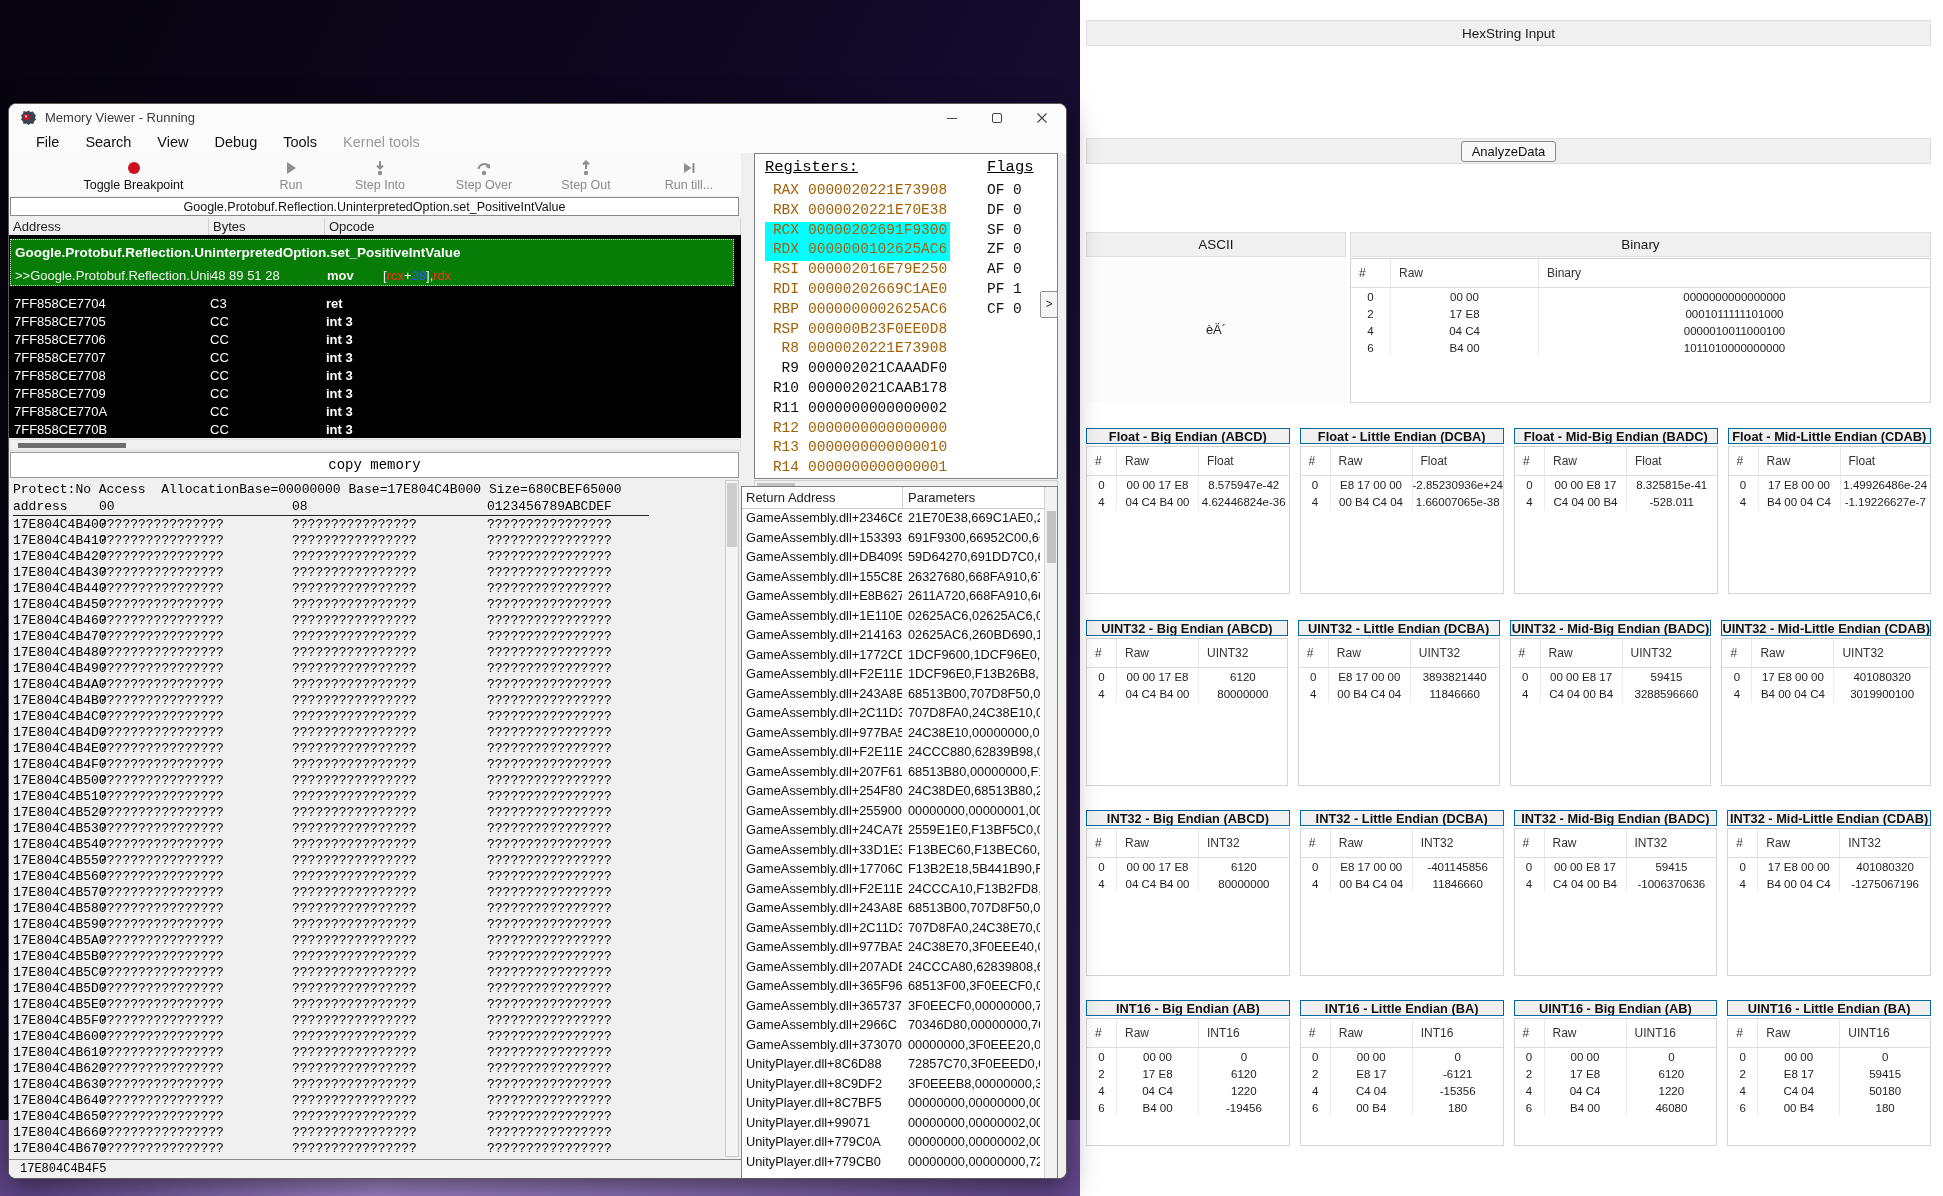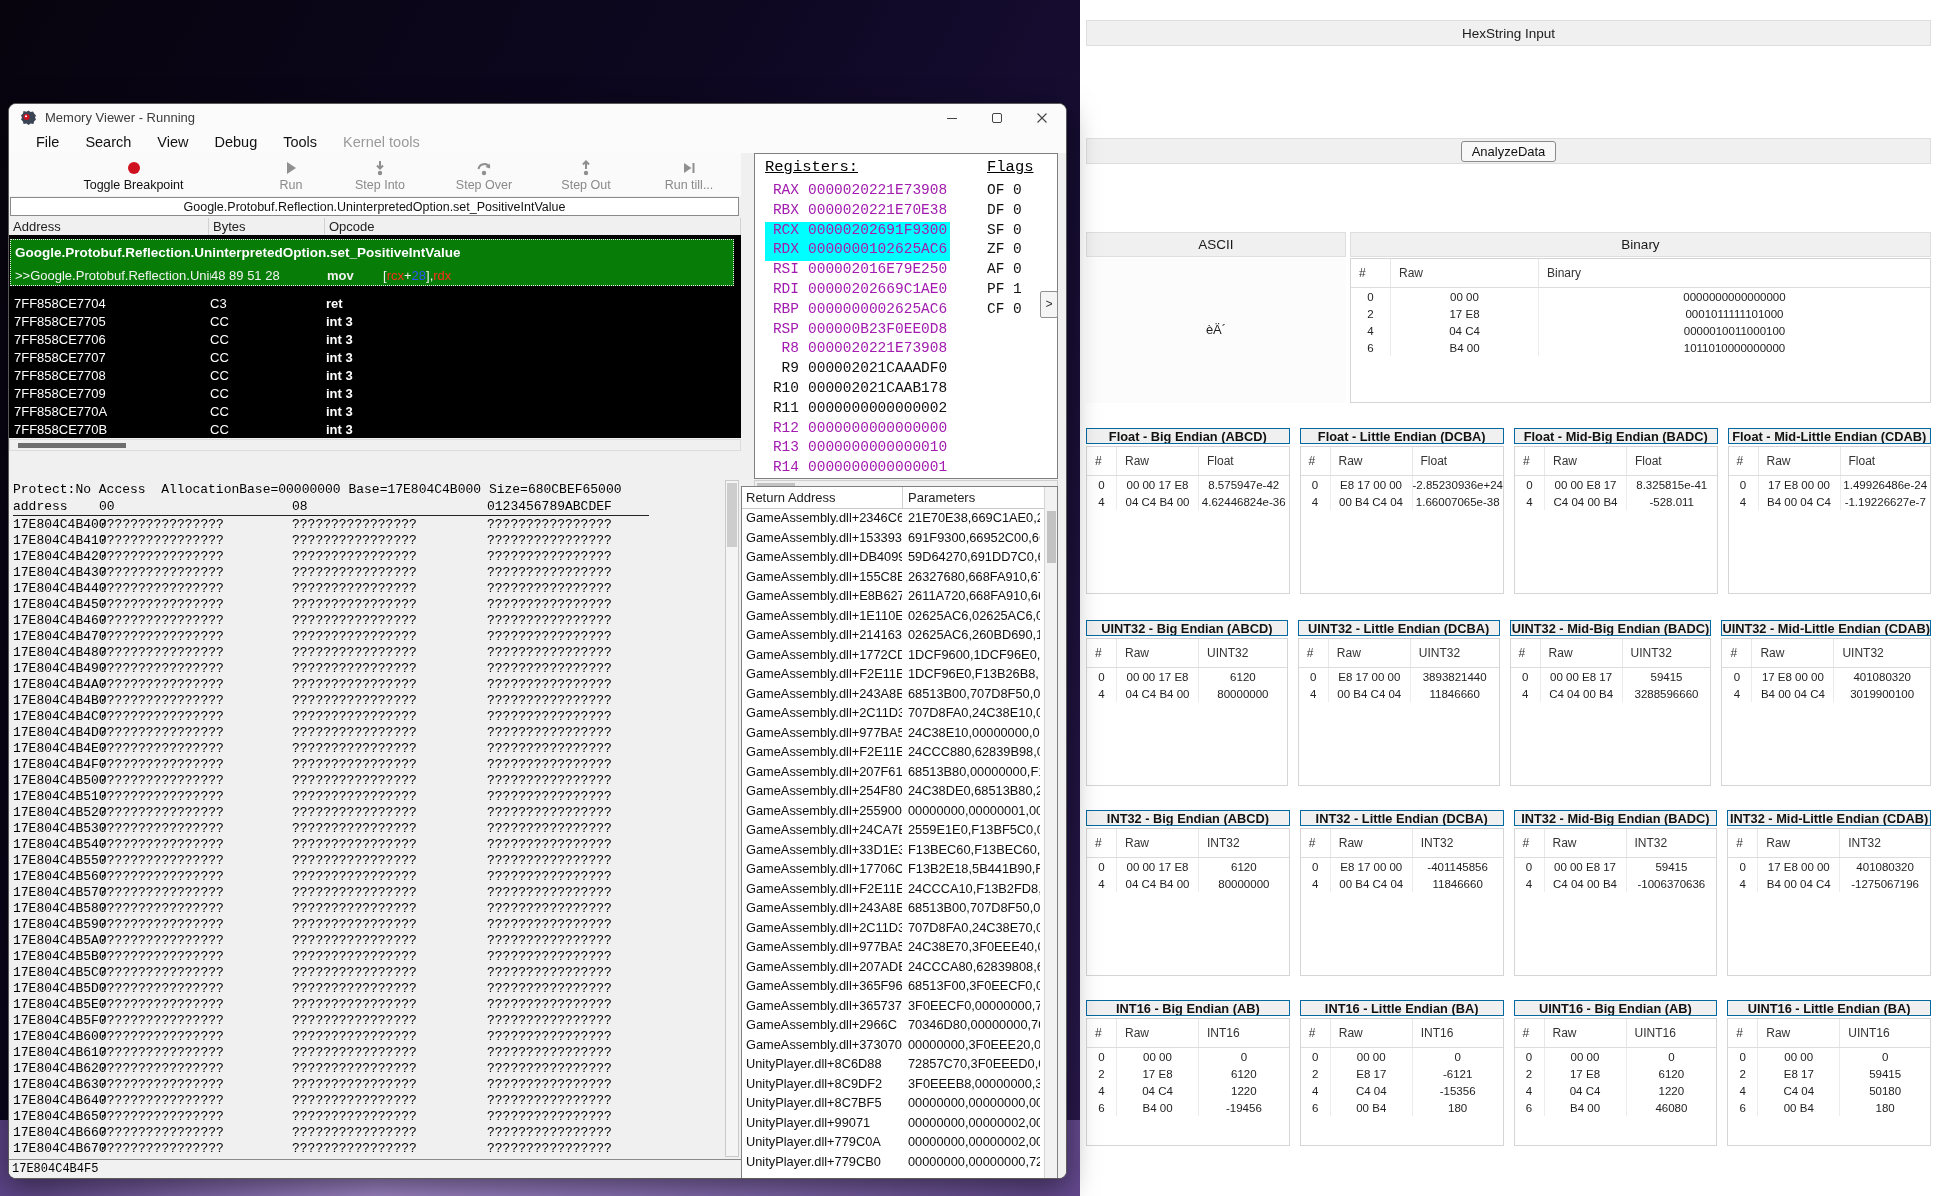--- a/index.html
+++ b/index.html
@@ -61,28 +61,28 @@
   .memhead .ul{position:absolute;left:4px;top:16px;width:636px;border-top:1px solid #222;}
   .memhead span{position:absolute;top:0;}
   .mh-a{left:4px}.mh-0{left:90px}.mh-8{left:283px}.mh-x{left:478px}
   #mem-rows{position:absolute;left:0;top:364px;width:716px;}
   .memrow{position:relative;height:16px;font-size:13px;color:#000;}
   .memrow span{position:absolute;top:0;white-space:pre;}
   .ma{left:4px}.m0{left:90px}.m8{left:283px}.mx{left:478px}
   .memvscroll{position:absolute;left:716px;top:327px;width:14px;height:677px;background:#f4f4f4;border:1px solid #c9c9c9;box-sizing:border-box;}
   .memvthumb{position:absolute;left:1px;top:2px;width:10px;height:64px;background:#cdcdcd;}
   .statusbar{position:absolute;left:0;top:1006px;width:732px;height:18px;background:#f1f1f1;border-top:1px solid #8a8a8a;
-    font-size:12px;color:#000;display:flex;align-items:center;padding-left:3px;box-sizing:border-box;}
+    font-size:12px;color:#000;display:flex;align-items:center;padding-left:11px;box-sizing:border-box;}
   
   .regpanel{position:absolute;left:745px;top:0;width:304px;height:326px;background:#fff;border:1px solid #808080;box-sizing:border-box;overflow:hidden;}
   .regtitle{position:absolute;left:10px;top:4px;font-size:15.5px;color:#000;text-decoration:underline;font-family:"Liberation Mono",monospace;}
   #reg-rows{position:absolute;left:10px;top:28px;}
   .regrow{height:19.8px;font-size:14.5px;font-family:"Liberation Mono",monospace;white-space:pre;width:fit-content;padding-right:3px;}
   .regrow.hl{background:#00ffff;}
-  .r-red{color:#a21caf}.r-black{color:#111}
+  .r-red{color:#a16207}.r-black{color:#111}
   .rname{display:inline-block;width:34px;text-align:right;margin-right:9px;}
   .flagtitle{position:absolute;left:232px;top:4px;font-size:15.5px;color:#000;text-decoration:underline;font-family:"Liberation Mono",monospace;}
   #flag-rows{position:absolute;left:232px;top:28px;}
   .flagrow{height:19.8px;font-size:14.5px;color:#111;font-family:"Liberation Mono",monospace;white-space:pre;}
   .reghscroll{position:absolute;left:745px;top:327px;width:304px;height:11px;background:#f0f0f0;border:1px solid #cfcfcf;box-sizing:border-box;}
   .reghthumb{position:absolute;left:2px;top:2px;width:38px;height:5px;background:#c2c2c2;}
   .expandbtn{position:absolute;left:1031px;top:138px;width:16px;height:25px;background:#f5f5f5;border:1px solid #909090;border-radius:2px;
     display:flex;align-items:center;justify-content:center;font-size:12px;color:#333;font-family:"Liberation Mono",monospace;}
   
   .retpanel{position:absolute;left:732px;top:333px;width:317px;height:872px;background:#fff;border:1px solid #808080;box-sizing:border-box;overflow:hidden;}
@@ -291,20 +291,21 @@
               <span class="db">CC</span>
               <span class="do">int 3</span>
             </div>
           </div>
       </div>
 
       <div class="hscroll">
         <div class="hthumb"></div>
       </div>
 
+      <div class="copybtn">copy memory</div>
 
       <div class="protect mono">Protect:No Access  AllocationBase=00000000 Base=17E804C4B000 Size=680CBEF65000</div>
 
       <div class="memhead mono">
         <span class="mh-a">address</span>
         <span class="mh-0">00</span>
         <span class="mh-8">08</span>
         <span class="mh-x">0123456789ABCDEF</span>
         <span class="ul"></span>
       </div>

